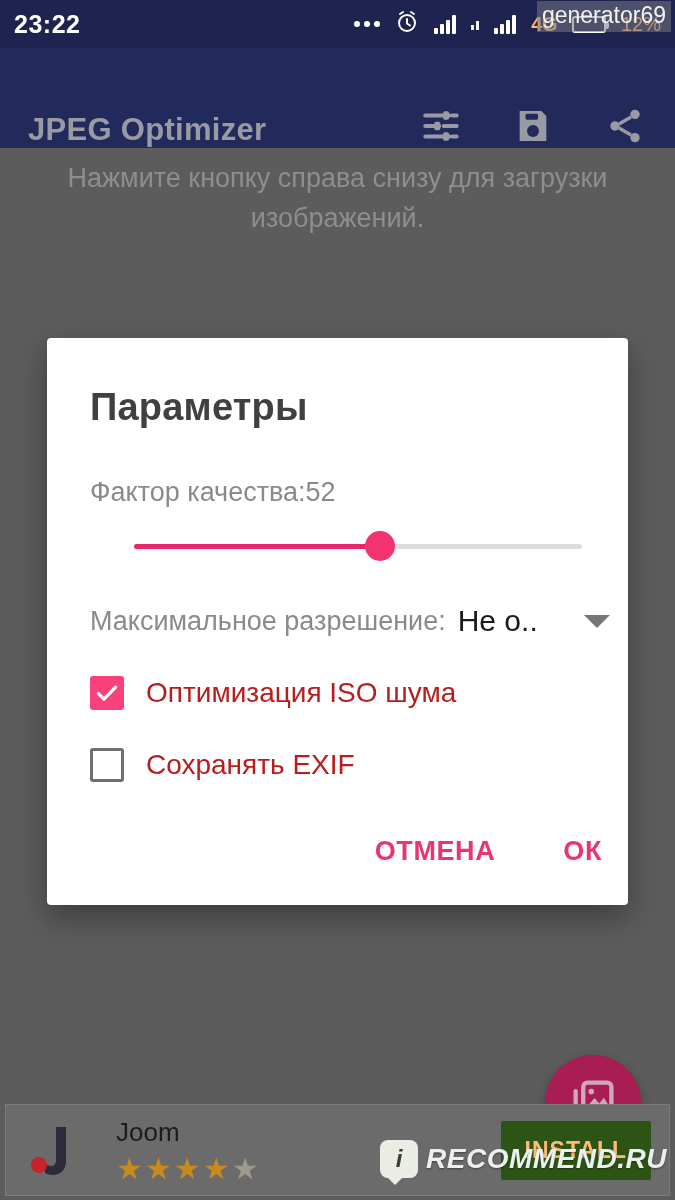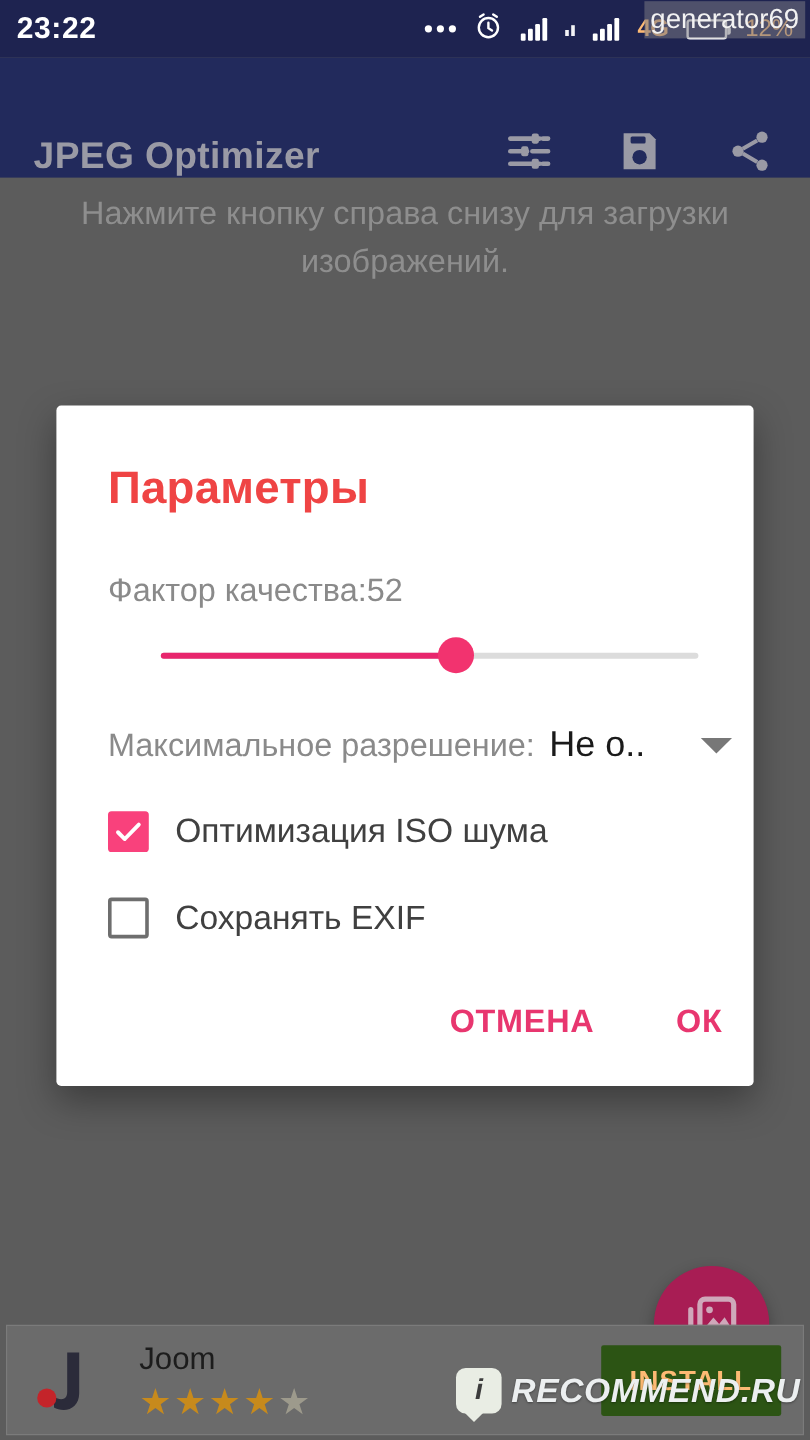--- a/index.html
+++ b/index.html
@@ -98,21 +98,21 @@
   #dialog {
     position: absolute;
     left: 47px; top: 338px;
     width: 581px; height: 567px;
     background: #ffffff;
     border-radius: 4px;
     box-shadow: 0 12px 30px rgba(0,0,0,.35);
     padding: 34px 30px 0 43px;
   }
   #dialog-title {
-    font-size: 38px; font-weight: bold; color: #ef4444;
+    font-size: 38px; font-weight: bold; color: #404040;
     letter-spacing: .2px;
     margin-top: 14px;
   }
   #quality-label {
     margin-top: 48px;
     font-size: 27px; color: #8a8a8a;
   }
   
   #slider-row { position: relative; height: 46px; margin-top: 16px; width: 492px; }
   #slider-track-bg {
@@ -148,21 +148,21 @@
     border-right: 13px solid transparent;
     border-top: 13px solid #777777;
   }
   
   .check-row { display: flex; align-items: center; margin-top: 38px; }
   .cb { width: 34px; height: 34px; border-radius: 3px; flex: none;
         display: flex; align-items: center; justify-content: center; }
   .cb.on { background: #f9417c; }
   .cb.off { border: 3px solid #6e6e6e; background: #fff; }
   .cb svg { display: block; }
-  .check-label { font-size: 28px; color: #404040; margin-left: 22px; }
+  .check-label { font-size: 28px; color: #b91c1c; margin-left: 22px; }
   
   #dialog-actions {
     position: absolute; right: 26px; bottom: 38px;
     display: flex; align-items: center; gap: 68px;
   }
   .dlg-btn {
     font-size: 27px; font-weight: bold; color: #e8366f;
     letter-spacing: .6px; background: none; border: 0;
     font-family: "Liberation Sans", sans-serif;
     cursor: pointer;

